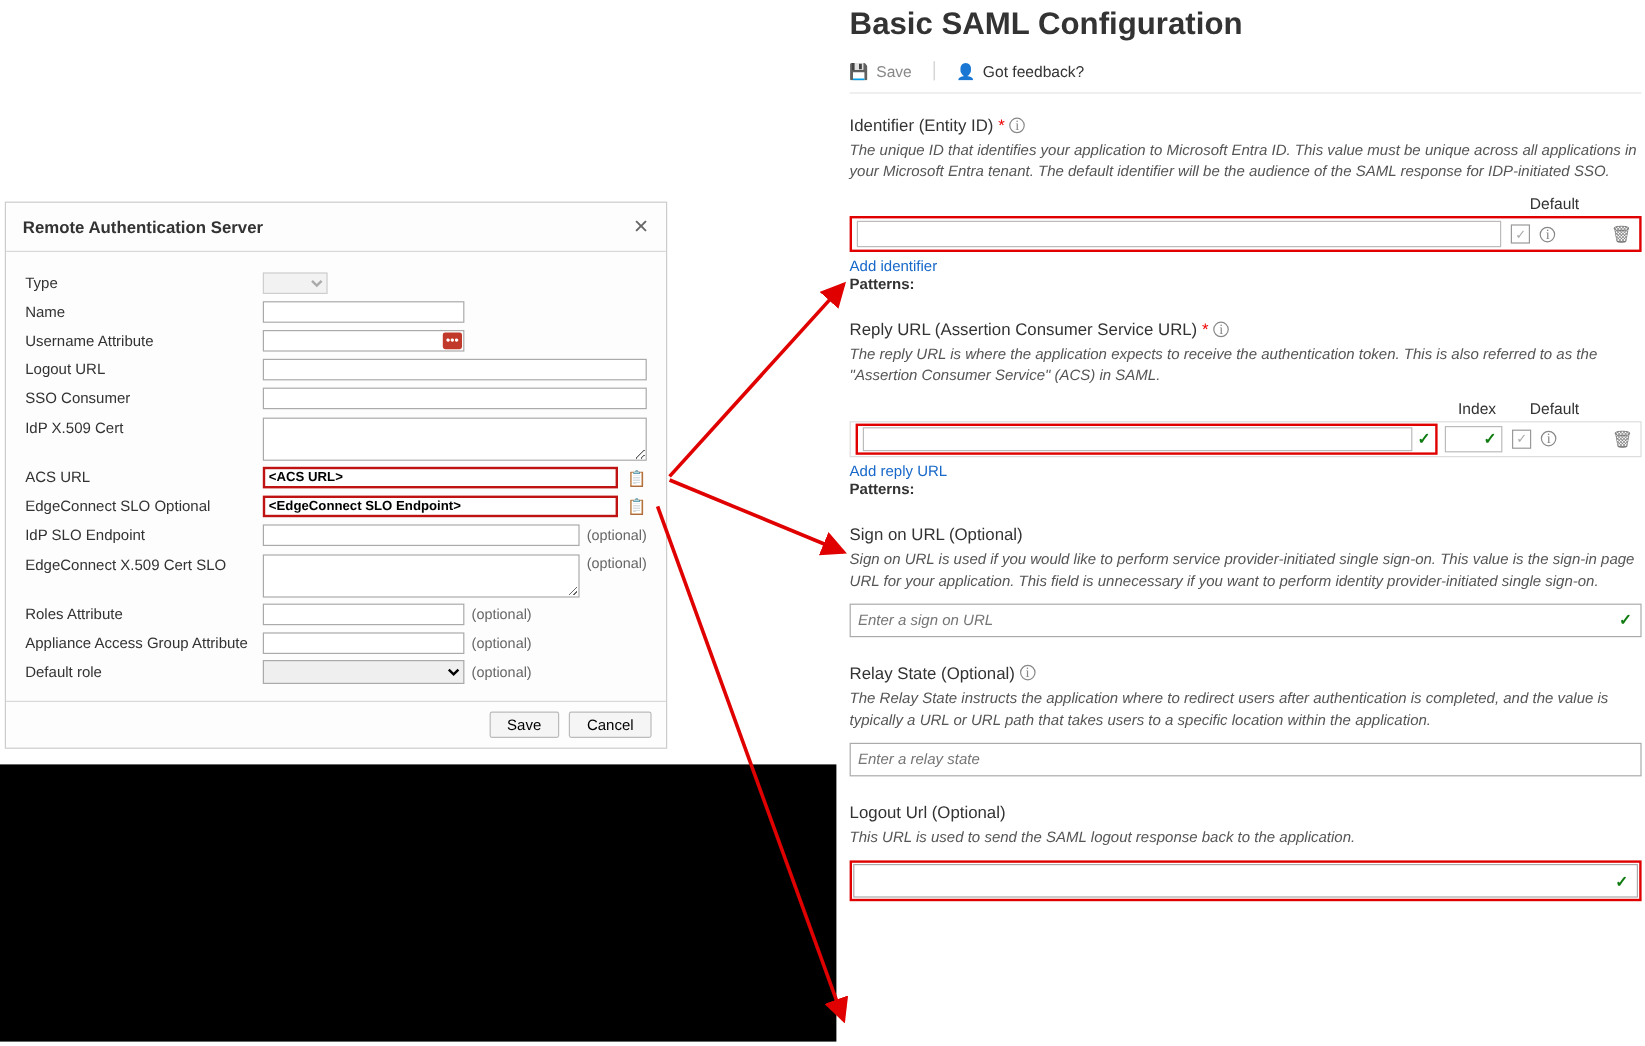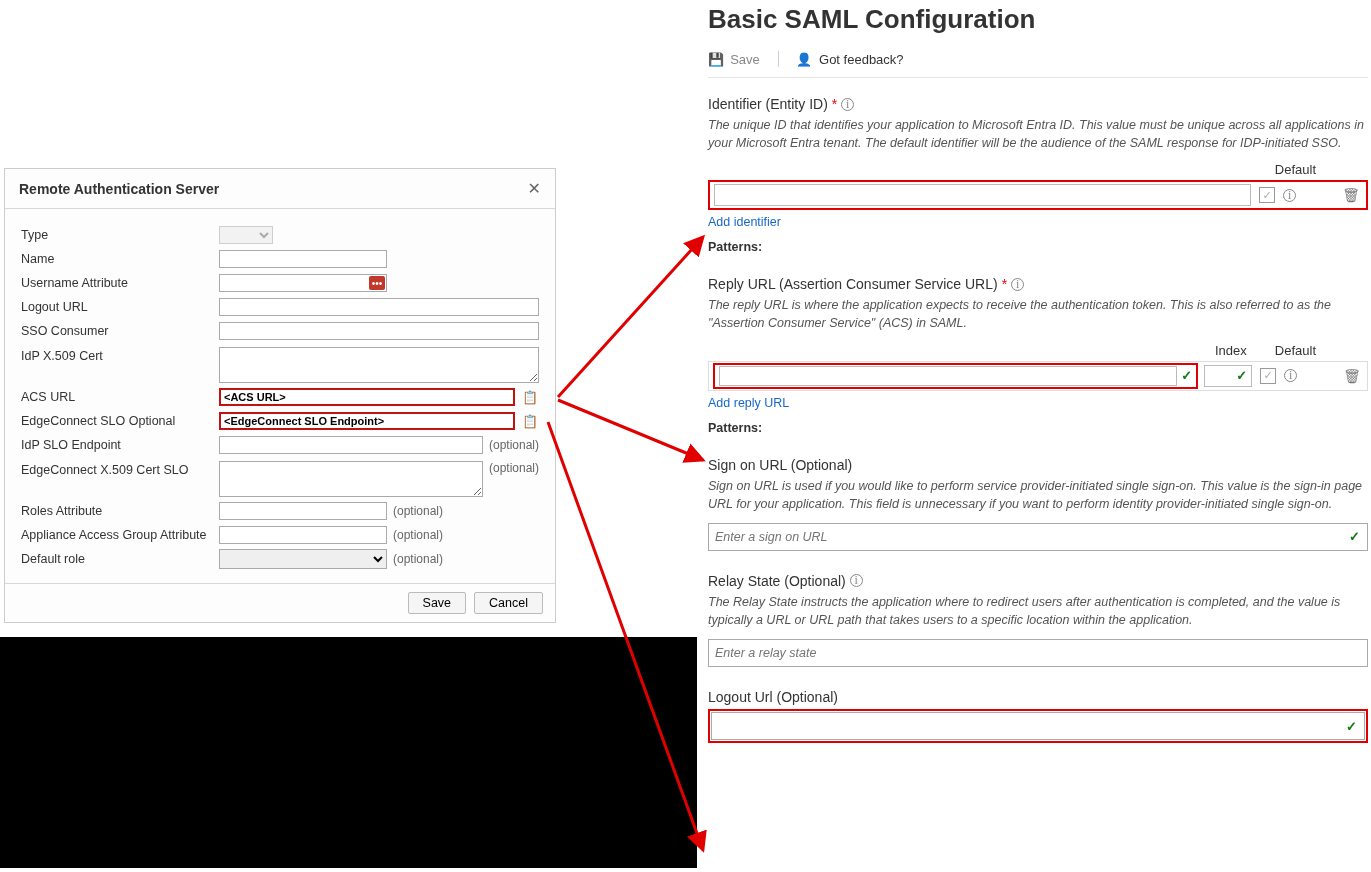--- a/index.html
+++ b/index.html
@@ -121,21 +121,21 @@
   .sec-desc { font-style: italic; font-size: 12.5px; color: #555; margin: 0 0 10px 0; line-height:1.45;}
   .col-hdr-row { display:flex; justify-content:flex-end; gap: 48px; padding-right: 12px; font-size: 13px; margin-bottom: 3px;}
   .id-row {
     display:flex; align-items:center; height: 30px;
     border: 2px solid #e00000; padding: 0 6px 0 4px; gap:8px;
   }
   .id-input { flex:1; height:22px; border:1px solid #bbb; padding:0 4px; font-size:12px;}
   .chk-icon {width:16px;height:16px; border:1px solid #999; color:#aaa; display:inline-flex; align-items:center; justify-content:center; font-size:11px;}
   .trash { color:#777; cursor:pointer; font-size:14px;}
   .link { color:#1768c9; font-size:12.5px; cursor:pointer; display:inline-block; margin-top:5px;}
-  .patterns { font-weight:700; font-size:12.5px; margin-top:11px;}
+  .patterns { font-weight:700; font-size:12.5px; margin-top:1px;}
   
   .reply-hdr { display:flex; justify-content:flex-end; gap: 80px; padding-right: 12px; font-size: 13px; margin-bottom: 3px;}
   .reply-hdr span:first-child { margin-right: -52px;}
   .reply-row {
     display:flex; align-items:center; height:30px;
     border:1px solid #ddd; padding:0 6px; gap:8px;
   }
   .reply-high { border:2px solid #e00000; flex:1; height:26px; display:flex; align-items:center; padding:0 4px; margin:-2px;}
   .reply-high-inner { flex:1; height:20px; border:1px solid #bbb; padding:0 3px;}
   .green-chk { color:#107c10; font-weight:bold; font-size:13px;}
@@ -312,20 +312,21 @@
     <div class="sec-title">
       <span>Relay State (Optional)</span>
       <span class="info-icon">i</span>
     </div>
     <p class="sec-desc">The Relay State instructs the application where to redirect users after authentication is completed, and the value is typically a URL or URL path that takes users to a specific location within the application.</p>
     <input class="simple-input" placeholder="Enter a relay state" style="">
   </div>
 
   <div class="section" style="margin-bottom:4px;">
     <div class="sec-title">Logout Url (Optional)</div>
+    <p class="sec-desc">This URL is used to send the SAML logout response back to the application.</p>
     <div class="full-high">
       <div class="simple-input-wrap">
         <input class="simple-input simple-input-blank" style="">
         <span class="green-chk">✓</span>
       </div>
     </div>
   </div>
 </div>
 
 <svg class="arrows">

